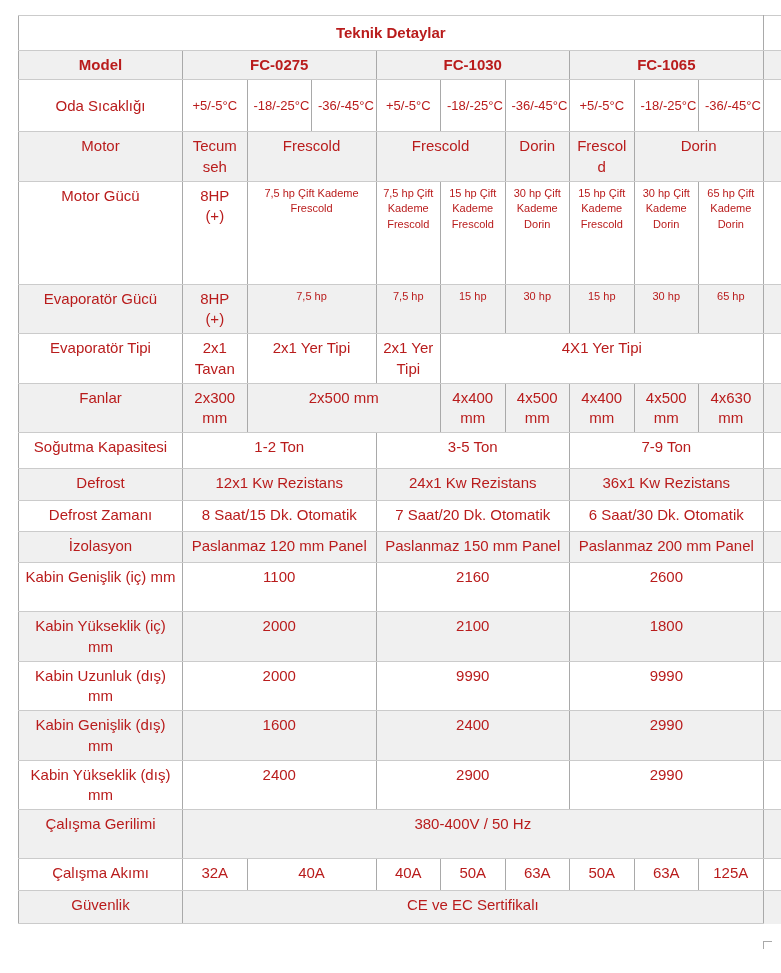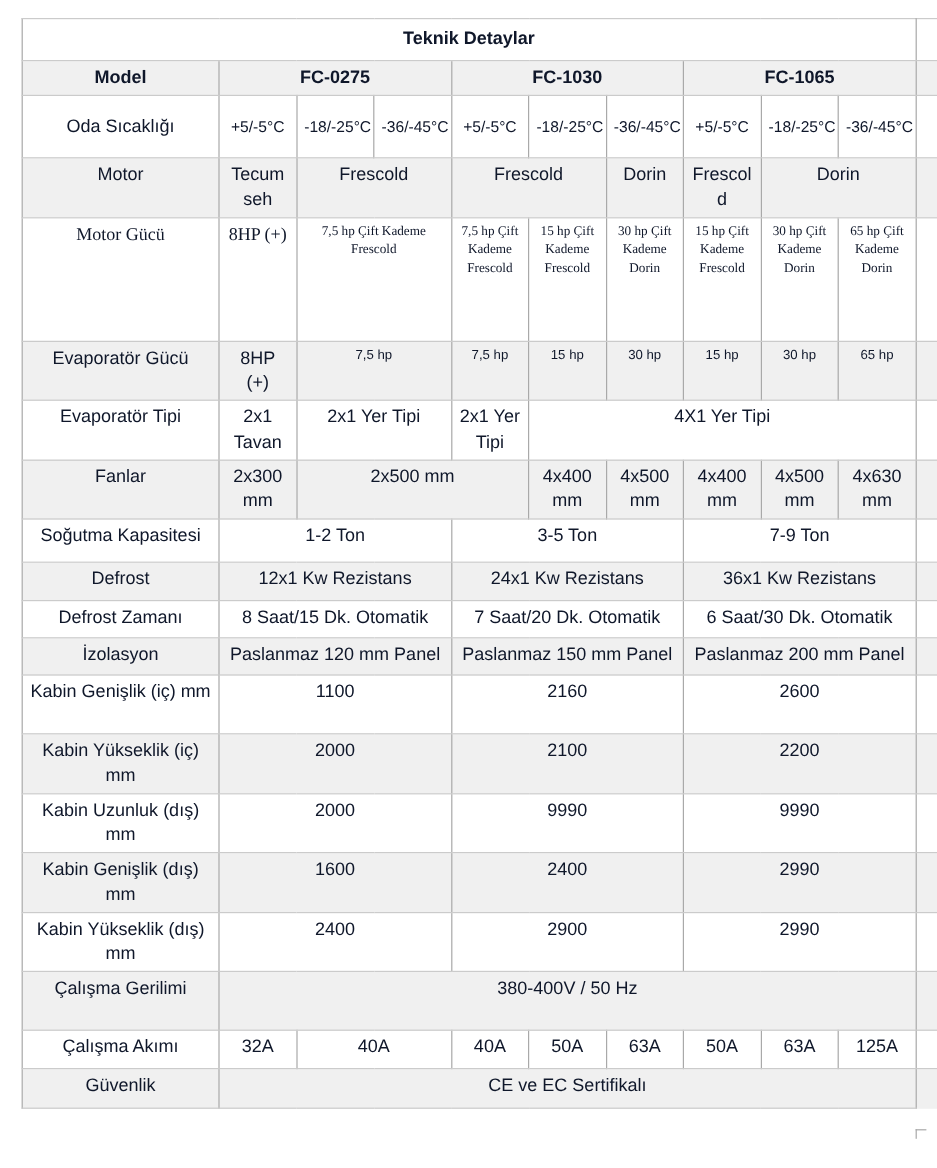--- a/index.html
+++ b/index.html
@@ -3,21 +3,21 @@
 <meta charset="utf-8">
 <style>
   html,body{margin:0;padding:0;background:#ffffff;}
   .stage{
     position:relative;width:781px;height:973px;overflow:hidden;background:#ffffff;
     font-family:"Liberation Sans","DejaVu Sans",sans-serif;color:#000;
   }
   table.spec{
     position:absolute;left:18px;top:15px;width:763px;
     border-collapse:collapse;table-layout:fixed;
-    font-size:15px;line-height:1.35;color:#0f172a;
+    font-size:15px;line-height:1.35;color:#b91c1c;
   }
   table.spec td{
     border:1px solid;
     border-color:#cbcbcb #a9a9a9; 
     padding:4px 6px;
     text-align:center;vertical-align:top;
     overflow-wrap:break-word;word-wrap:break-word;word-break:break-word;
     background:#ffffff;
   }
   
@@ -28,21 +28,21 @@
   .c-title{font-weight:bold;}
   .c-header{font-weight:bold;}
   .c-label{text-align:left;padding-left:10px;padding-right:8px;}
   .c-temp{font-size:13px;white-space:nowrap;padding-left:1px;padding-right:1px;}
   .c-small{font-size:11px;line-height:1.4;padding-left:14px;padding-right:14px;margin-left:44px;}
   
   table.spec tr:nth-child(1){height:35px;}
   table.spec tr:nth-child(2){height:28px;}
   table.spec tr:nth-child(3){height:52px;}
   table.spec tr:nth-child(4){height:48px;}
-  table.spec tr:nth-child(5){height:103px;font-family:Liberation Serif, serif;}
+  table.spec tr:nth-child(5){height:103px;}
   table.spec tr:nth-child(6){height:42px;}
   table.spec tr:nth-child(7){height:36px;}
   table.spec tr:nth-child(8){height:49px;}
   table.spec tr:nth-child(9){height:36px;padding-left:17px;}
   table.spec tr:nth-child(10){height:32px;}
   table.spec tr:nth-child(11){height:31px;}
   table.spec tr:nth-child(12){height:31px;}
   table.spec tr:nth-child(13),table.spec tr:nth-child(14),table.spec tr:nth-child(15),
   table.spec tr:nth-child(16),table.spec tr:nth-child(17),table.spec tr:nth-child(18){height:49px;}
   table.spec tr:nth-child(19){height:32px;}
@@ -182,21 +182,21 @@
           <td class="c-label">Kabin Genişlik (iç) mm</td>
           <td colspan="3">1100</td>
           <td colspan="3">2160</td>
           <td colspan="3">2600</td>
           <td class="ghost"></td>
         </tr>
         <tr>
           <td class="c-label">Kabin Yükseklik (iç) mm</td>
           <td colspan="3">2000</td>
           <td colspan="3">2100</td>
-          <td colspan="3">2200</td>
+          <td colspan="3">1800</td>
           <td class="ghost"></td>
         </tr>
         <tr>
           <td class="c-label">Kabin Uzunluk (dış) mm</td>
           <td colspan="3">2000</td>
           <td colspan="3">9990</td>
           <td colspan="3">9990</td>
           <td class="ghost"></td>
         </tr>
         <tr>

